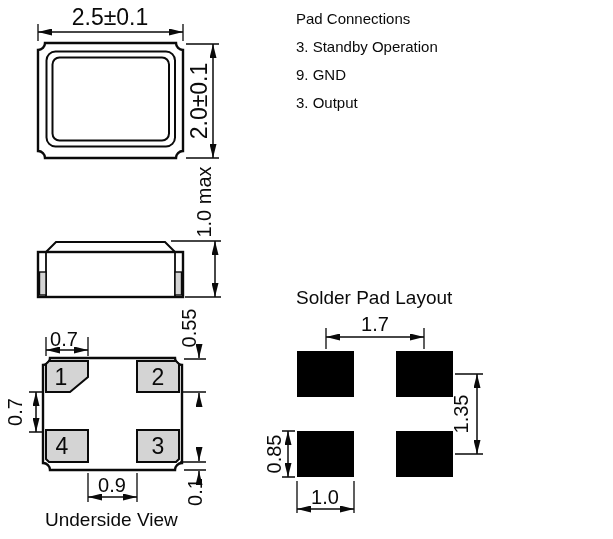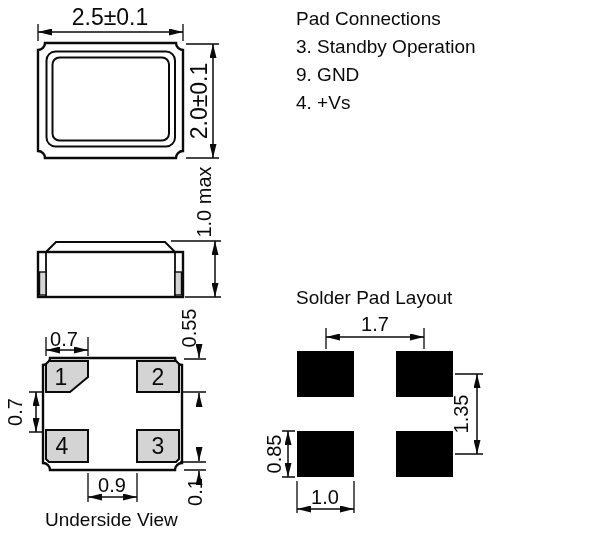--- a/index.html
+++ b/index.html
@@ -13,21 +13,21 @@
   .divider{fill:none;stroke:#0a0a0a;stroke-width:1.8;}
   .pad{stroke:#0a0a0a;stroke-width:2;}
   .terminal{stroke:#0a0a0a;stroke-width:1.4;}
   .solder-pad{stroke:none;}
   .ext{fill:none;stroke:#0a0a0a;stroke-width:1.3;}
   .dim-line{fill:none;stroke:#0a0a0a;stroke-width:1.5;}
   .dim{font-size:20px;}
   .dim-big{font-size:23px;}
   .padnum{font-size:23px;text-anchor:middle;}
   .view-title{font-size:19px;}
-  .textblock{position:absolute;left:296px;top:5px;font-size:19px;line-height:28px;color:#0a0a0a;white-space:nowrap;}
+  .textblock{position:absolute;left:296px;top:5px;font-size:15px;line-height:28px;color:#0a0a0a;white-space:nowrap;}
 </style>
 </head>
 <body>
 
 <div class="stage">
   <svg width="613" height="539" viewBox="0 0 613 539">
     <defs>
       <marker id="arr" viewBox="0 0 14 7" refX="14" refY="3.5" markerWidth="14" markerHeight="7" markerUnits="userSpaceOnUse" orient="auto-start-reverse">
         <path d="M0,0 L14,3.5 L0,7 Z" fill="#0a0a0a"></path>
       </marker>
@@ -118,15 +118,15 @@
       <path class="ext" d="M297,481 V513 M354,481 V513"></path>
       <line class="dim-line" x1="297" y1="509" x2="354" y2="509" marker-start="url(#arr)" marker-end="url(#arr)"></line>
       <text class="dim" x="325" y="504" text-anchor="middle">1.0</text>
     </g>
   </svg>
 
   <div class="textblock">
     <div>Pad Connections</div>
     <div>3. Standby Operation</div>
     <div>9. GND</div>
-    <div>4. +Vs</div>
+    <div>3. Output</div>
   </div>
 </div>
 
 </body></html>

